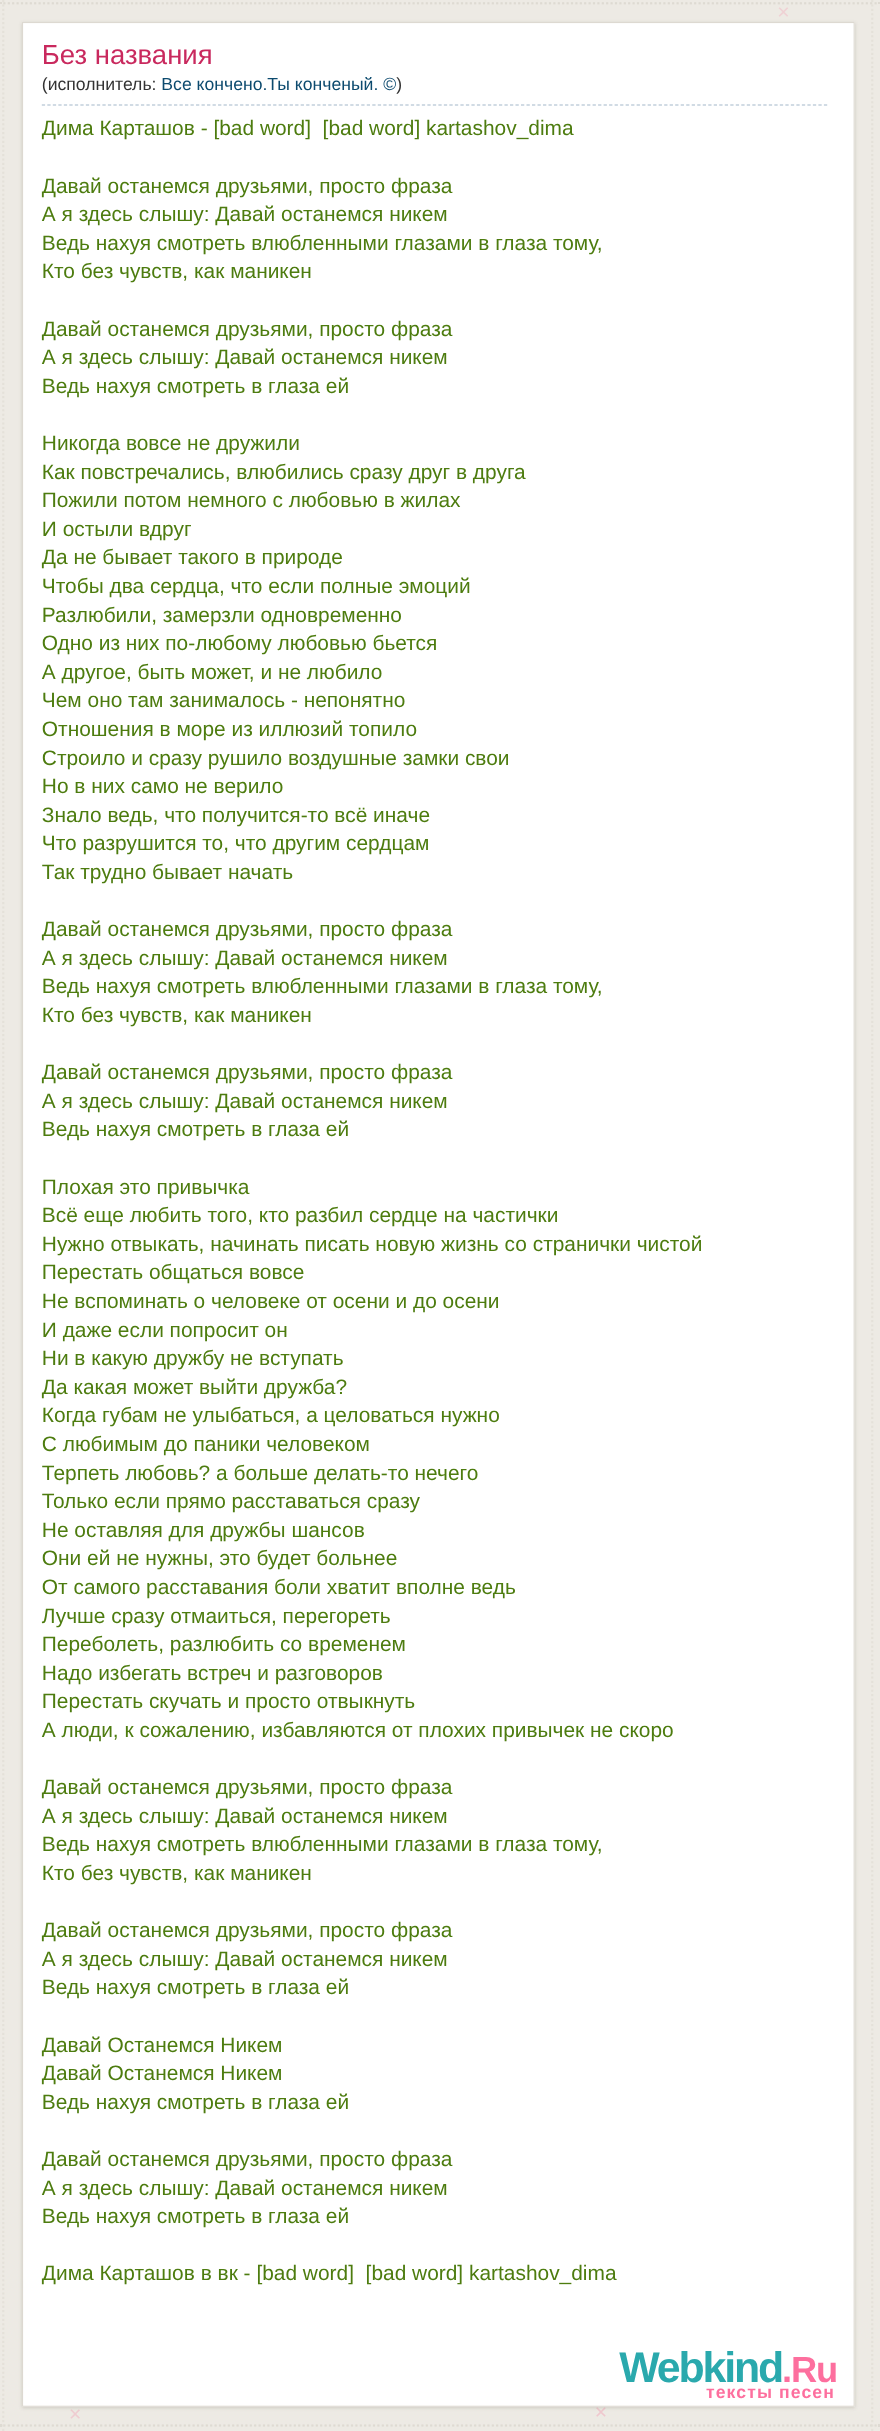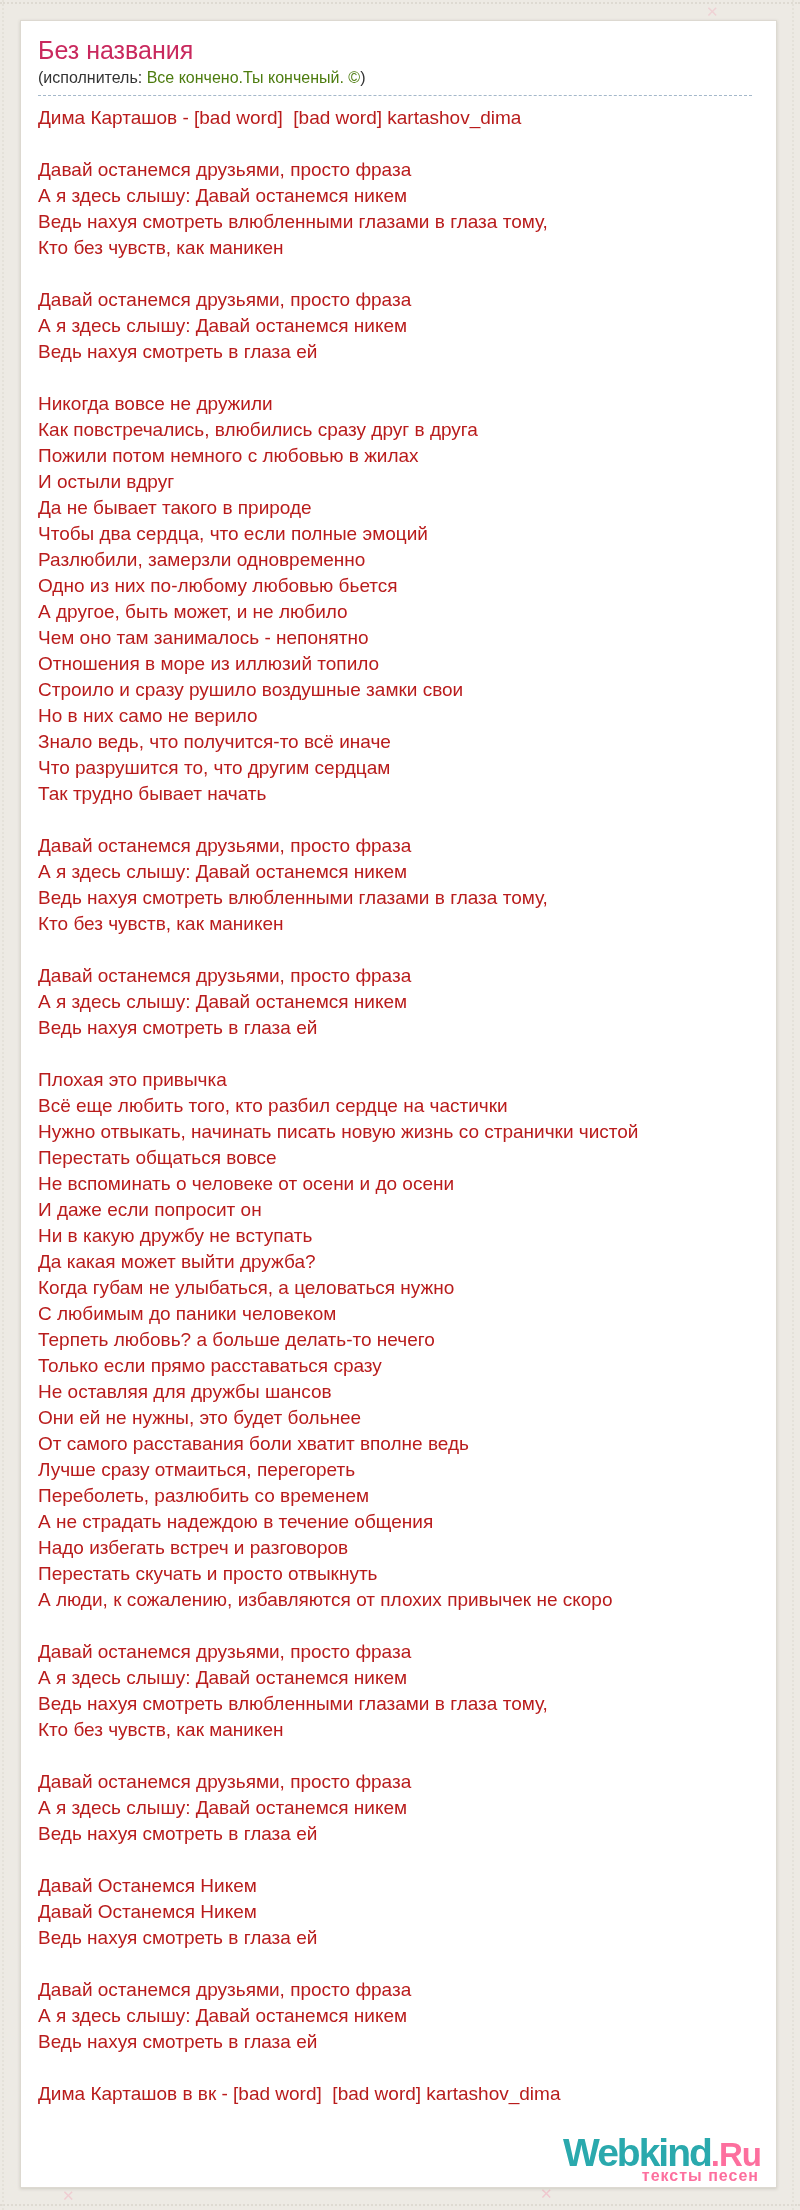--- a/index.html
+++ b/index.html
@@ -57,35 +57,35 @@
     color: #c9295e;
     line-height: 30px;
   }
   .artist-line {
     margin-top: 3px;
     font-size: 16px;
     color: #333333;
     line-height: 20px;
   }
   .artist-link {
-    color: #4d7c0f;
+    color: #0c4a6e;
     text-decoration: none;
     cursor: pointer;
   }
   .separator {
     margin: 7px 8px 0 0;
     border: 0;
     border-top: 1px dashed #a4b8ca;
     height: 0;
   }
   .lyrics {
     margin-top: 9px;
     font-size: 19px;
     line-height: 26px;
-    color: #b91c1c;
+    color: #4d7c0f;
   }
   .lyric-line {
     white-space: pre-wrap;
   }
   
   .webkind-logo {
     position: absolute;
     right: 15px;
     bottom: 3px;
     text-align: right;
@@ -185,21 +185,20 @@
         <div class="lyric-line">Да какая может выйти дружба?</div>
         <div class="lyric-line">Когда губам не улыбаться, а целоваться нужно</div>
         <div class="lyric-line">С любимым до паники человеком</div>
         <div class="lyric-line">Терпеть любовь? а больше делать-то нечего</div>
         <div class="lyric-line">Только если прямо расставаться сразу</div>
         <div class="lyric-line">Не оставляя для дружбы шансов</div>
         <div class="lyric-line">Они ей не нужны, это будет больнее</div>
         <div class="lyric-line">От самого расставания боли хватит вполне ведь</div>
         <div class="lyric-line">Лучше сразу отмаиться, перегореть</div>
         <div class="lyric-line">Переболеть, разлюбить со временем</div>
-        <div class="lyric-line">А не страдать надеждою в течение общения</div>
         <div class="lyric-line">Надо избегать встреч и разговоров</div>
         <div class="lyric-line">Перестать скучать и просто отвыкнуть</div>
         <div class="lyric-line">А люди, к сожалению, избавляются от плохих привычек не скоро</div>
         <div class="lyric-line">&nbsp;</div>
         <div class="lyric-line">Давай останемся друзьями, просто фраза</div>
         <div class="lyric-line">А я здесь слышу: Давай останемся никем</div>
         <div class="lyric-line">Ведь нахуя смотреть влюбленными глазами в глаза тому,</div>
         <div class="lyric-line">Кто без чувств, как маникен</div>
         <div class="lyric-line">&nbsp;</div>
         <div class="lyric-line">Давай останемся друзьями, просто фраза</div>

